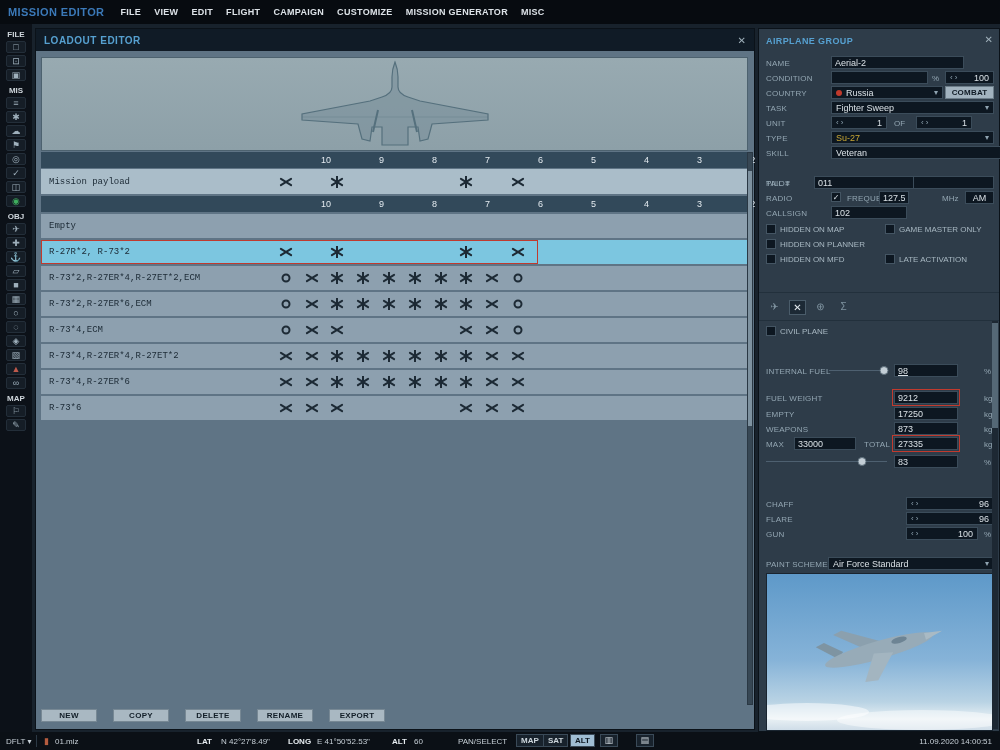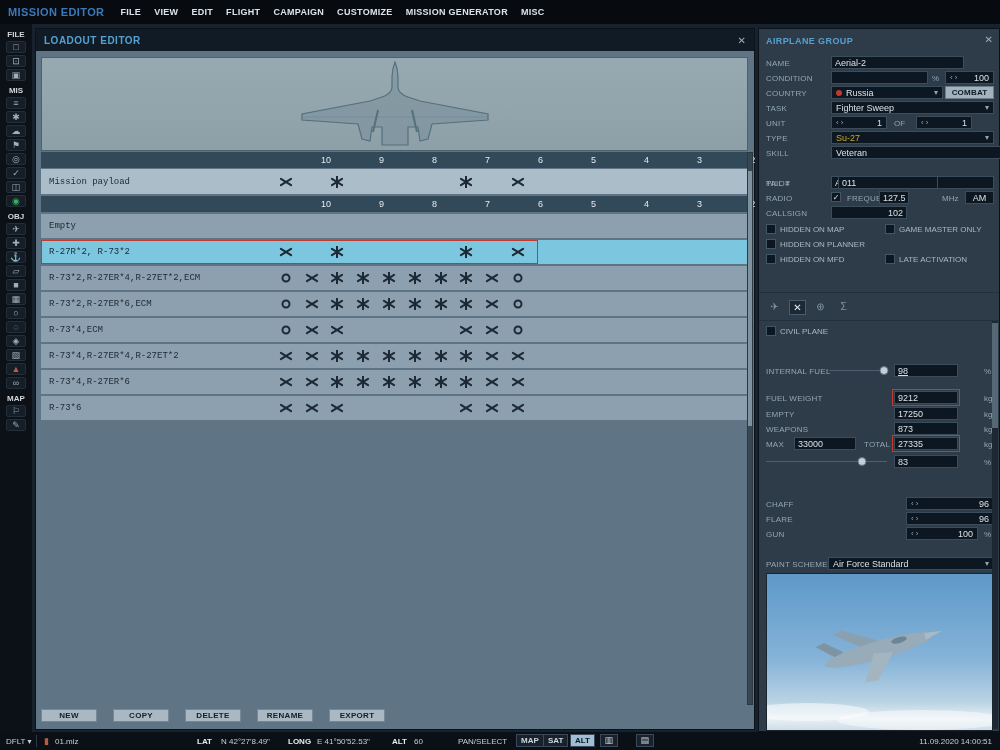--- a/index.html
+++ b/index.html
@@ -577,37 +577,37 @@
       </div>
     </div>
 
     <div class="grow" style="top:147px">
       <span class="flabel">PILOT</span>
       <input class="fin" style="left: 65px; width: 163px;" value="Aerial-2-1">
     </div>
 
     <div class="grow" style="top:147px">
       <span class="flabel">TAIL #</span>
-      <input class="fin" style="left: 72px; width: 100px;" value="011">
+      <input class="fin" style="left: 48px; width: 100px;" value="011">
     </div>
 
     <div class="grow" style="top:162px">
       <span class="flabel">RADIO</span>
       <span class="cb" style="left:65px"><span>✓</span></span>
       <span class="flabel" style="left:81px">FREQUENCY</span>
       <input class="fin" style="left: 113px; width: 30px;" value="127.5">
       <span class="unit" style="left:176px">MHz</span>
       <div class="dd" style="left:199px;width:29px;justify-content:center">
         <span>AM</span>
       </div>
     </div>
 
     <div class="grow" style="top:177px">
       <span class="flabel">CALLSIGN</span>
-      <input class="fin" style="left: 65px; width: 76px; text-align: right;" value="102">
+      <input class="fin" style="left: 65px; width: 76px;" value="102">
     </div>
 
     <div class="grow" style="top:194px">
       <span class="cb" style="left:0"></span>
       <span class="cblabel" style="left:14px">HIDDEN ON MAP</span>
       <span class="cb" style="left:119px"></span>
       <span class="cblabel" style="left:133px">GAME MASTER ONLY</span>
     </div>
     <div class="grow" style="top:209px">
       <span class="cb" style="left:0"></span>

